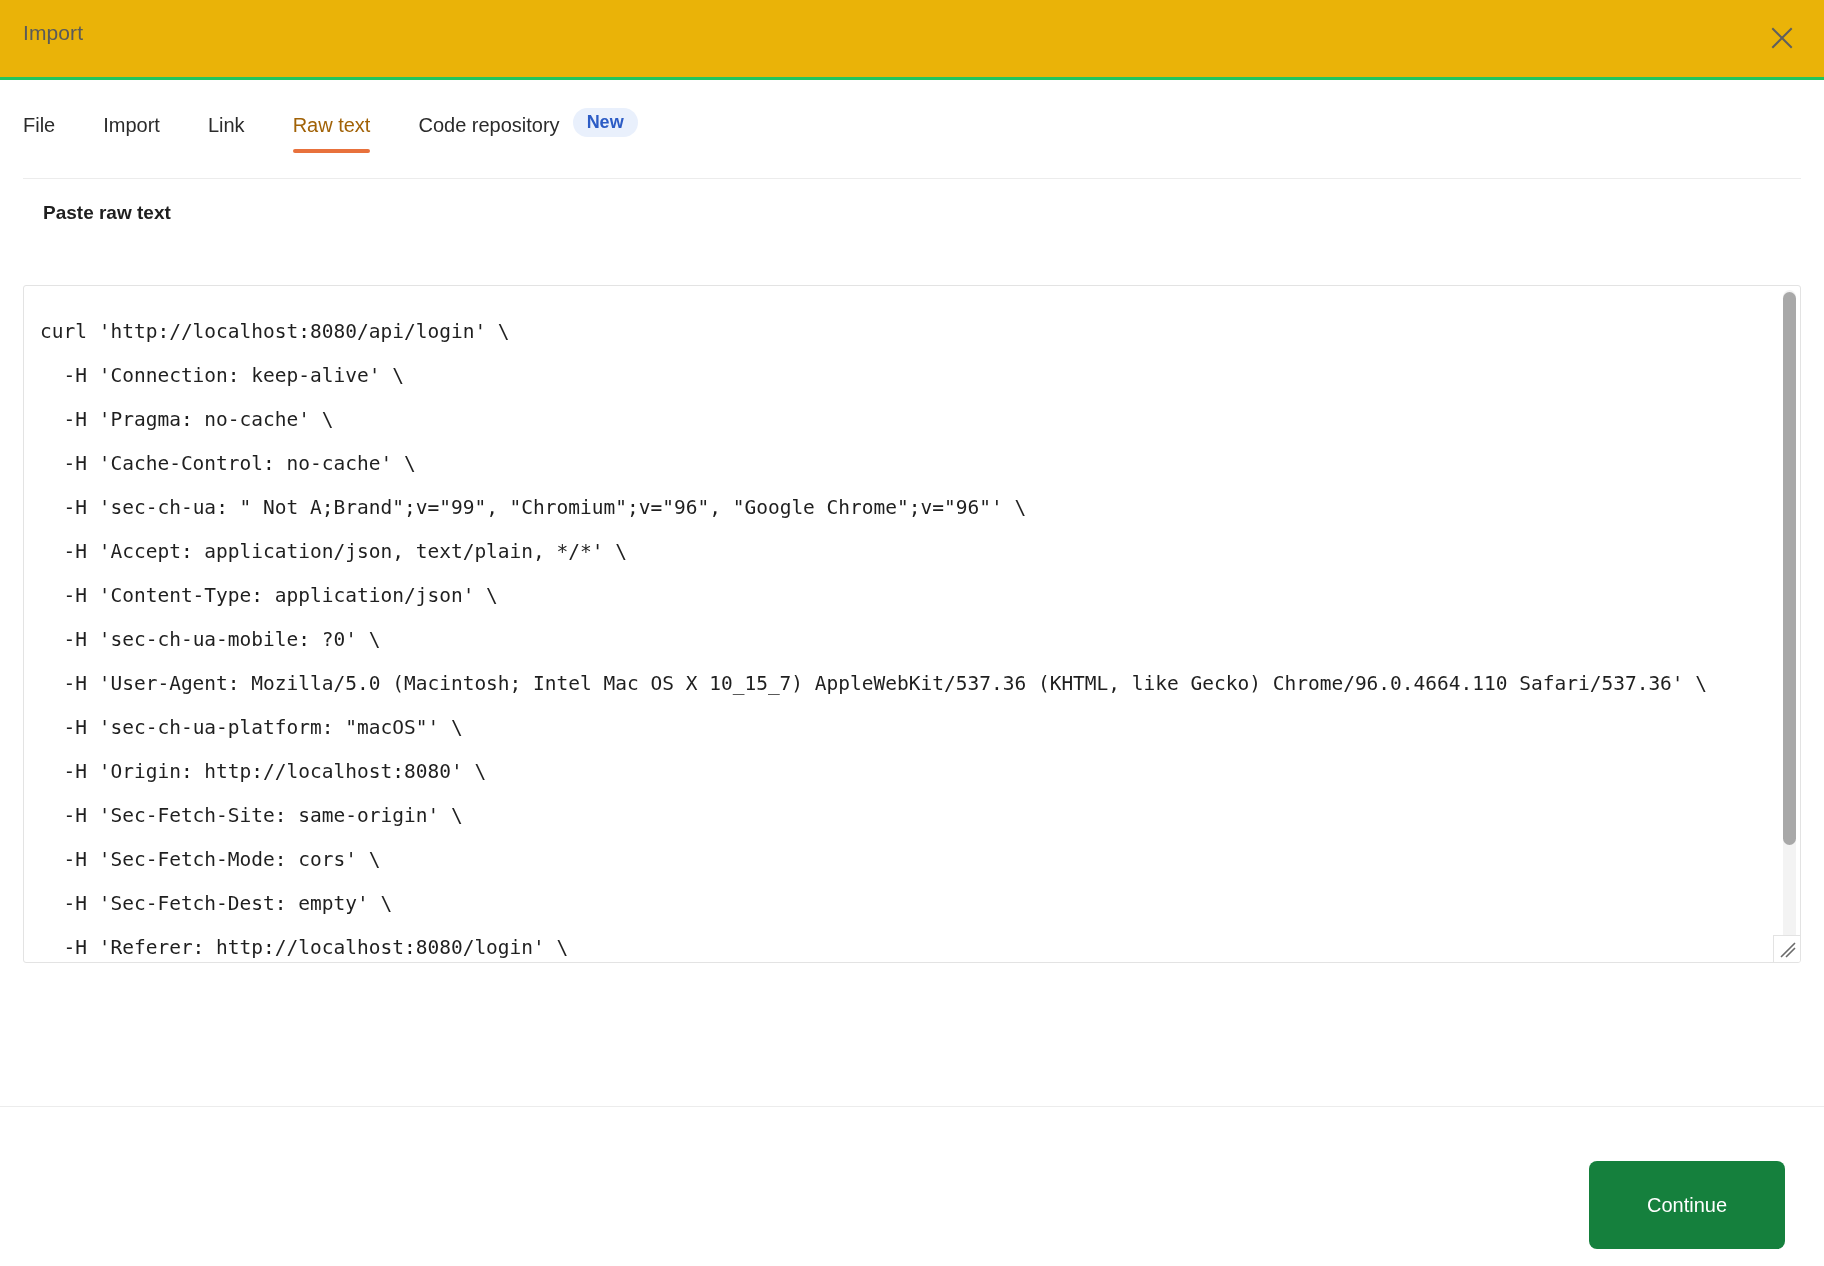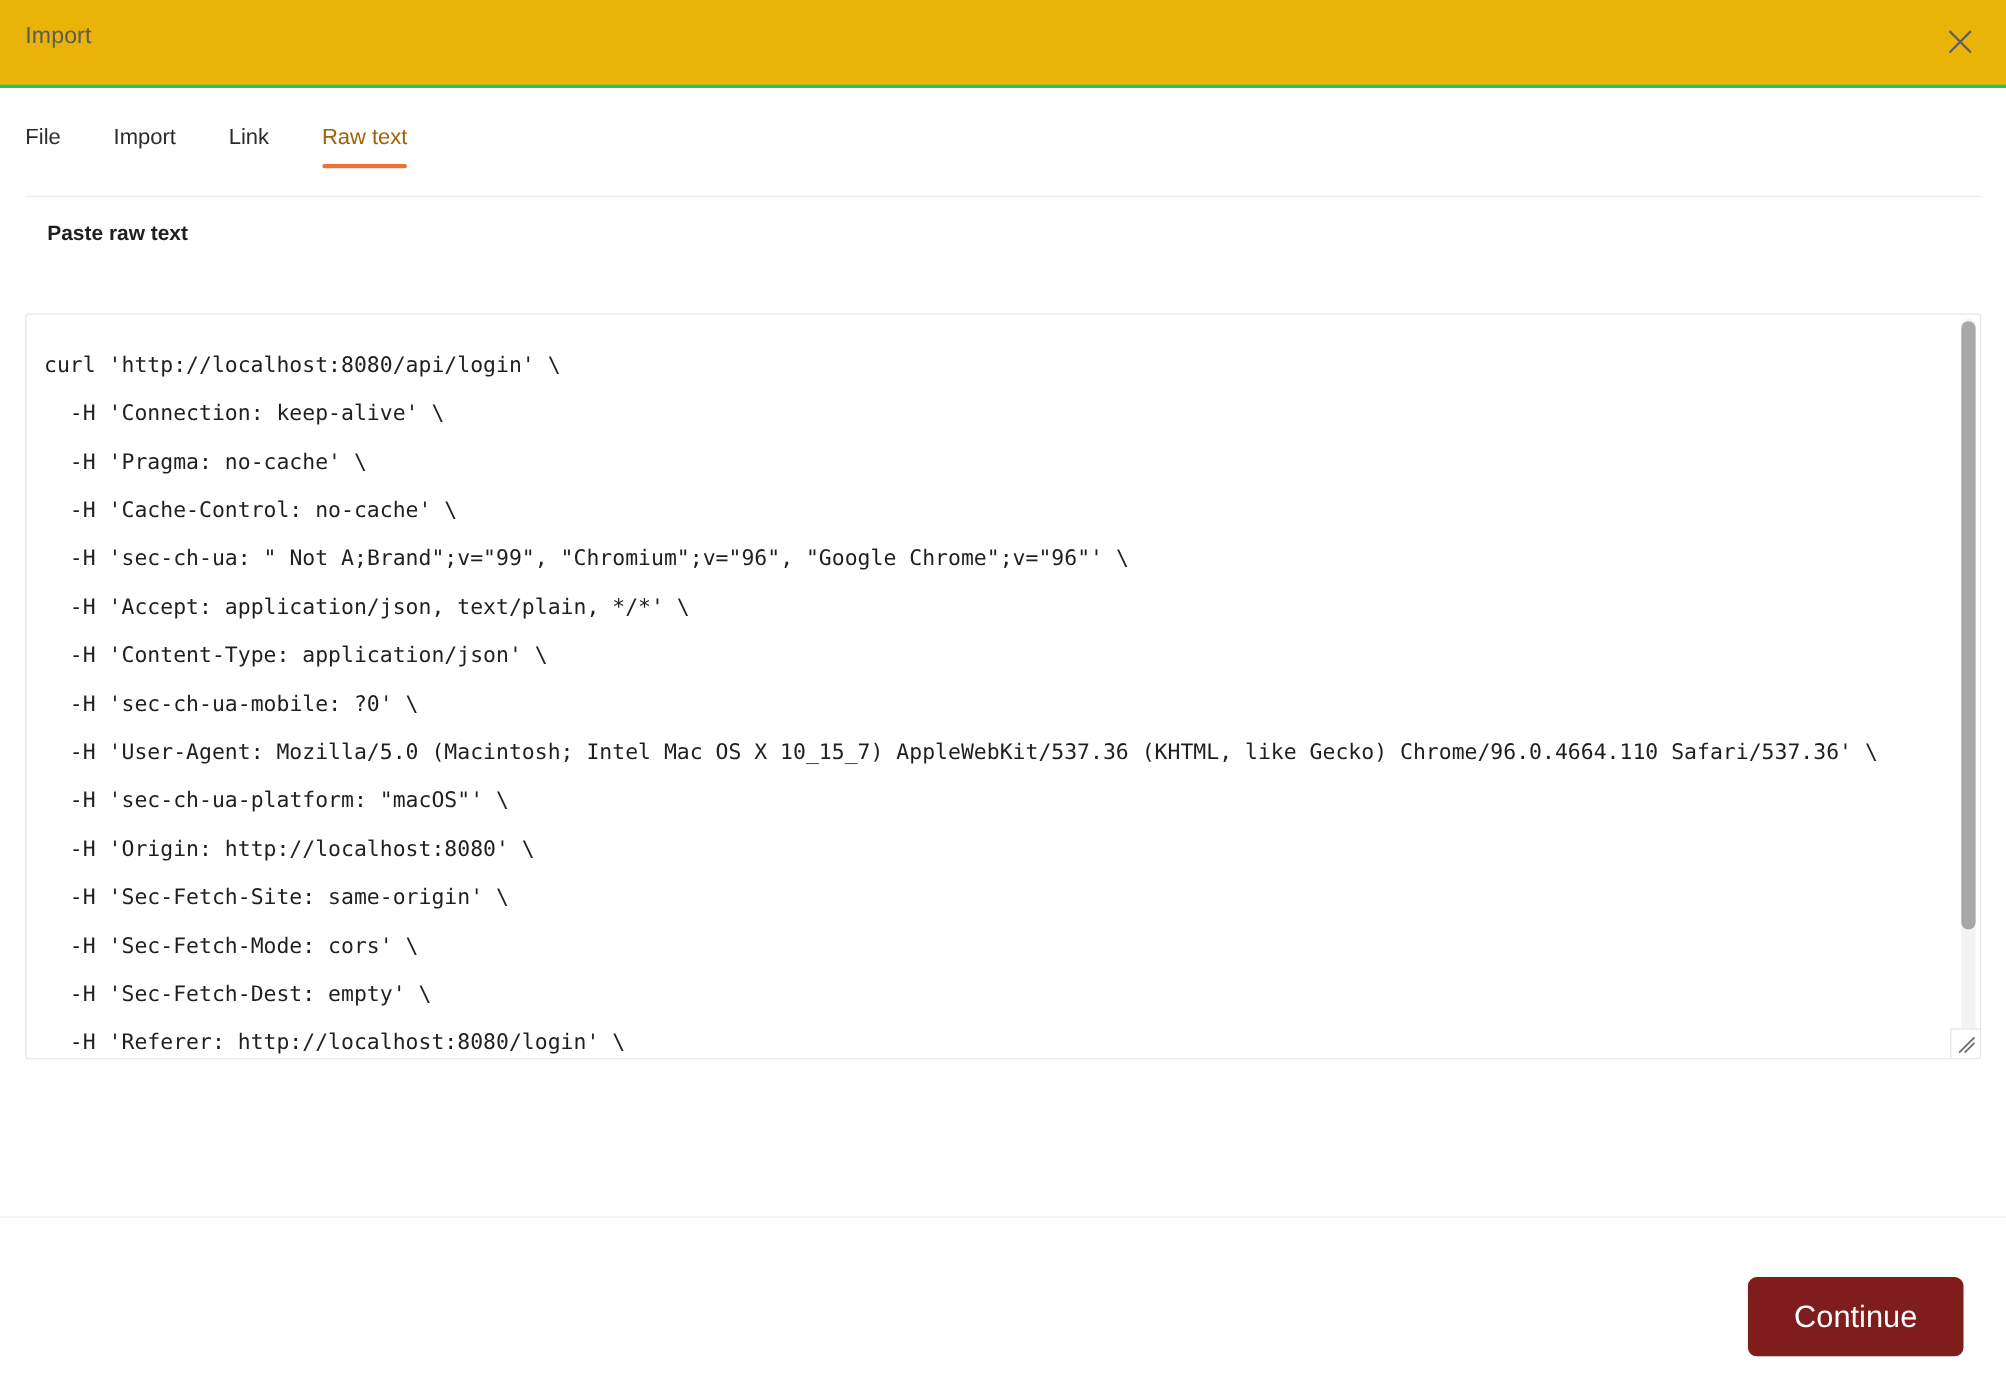--- a/index.html
+++ b/index.html
@@ -197,27 +197,27 @@
     top: 1106px;
     width: 1824px;
     height: 1px;
     background: #ececec;
   }
   .continue-button {
     position: absolute;
     left: 1589px;
     top: 1161px;
     width: 196px;
-    height: 72px;
-    background: #7f1d1d;
+    height: 88px;
+    background: #15803d;
     color: #ffffff;
     border: none;
     border-radius: 8px;
     font-family: "Liberation Sans", sans-serif;
-    font-size: 28px;
+    font-size: 20px;
     cursor: pointer;
     display: flex;
     align-items: center;
     justify-content: center;
   }
 </style>
 </head>
 <body>
 
 <div class="dialog-header">
@@ -237,20 +237,24 @@
       <span>File</span>
     </div>
     <div class="tab">
       <span>Import</span>
     </div>
     <div class="tab">
       <span>Link</span>
     </div>
     <div class="tab active">
       <span>Raw text</span>
+    </div>
+    <div class="tab">
+      <span>Code repository</span>
+      <span class="badge-new">New</span>
     </div>
   </div>
   <div class="tabs-underline"></div>
 </div>
 
 <div class="field-label">Paste raw text</div>
 
 <div class="textarea-wrap">
   <div class="raw-text" id="raw-text" placeholder="">curl 'http://localhost:8080/api/login' \
   -H 'Connection: keep-alive' \

